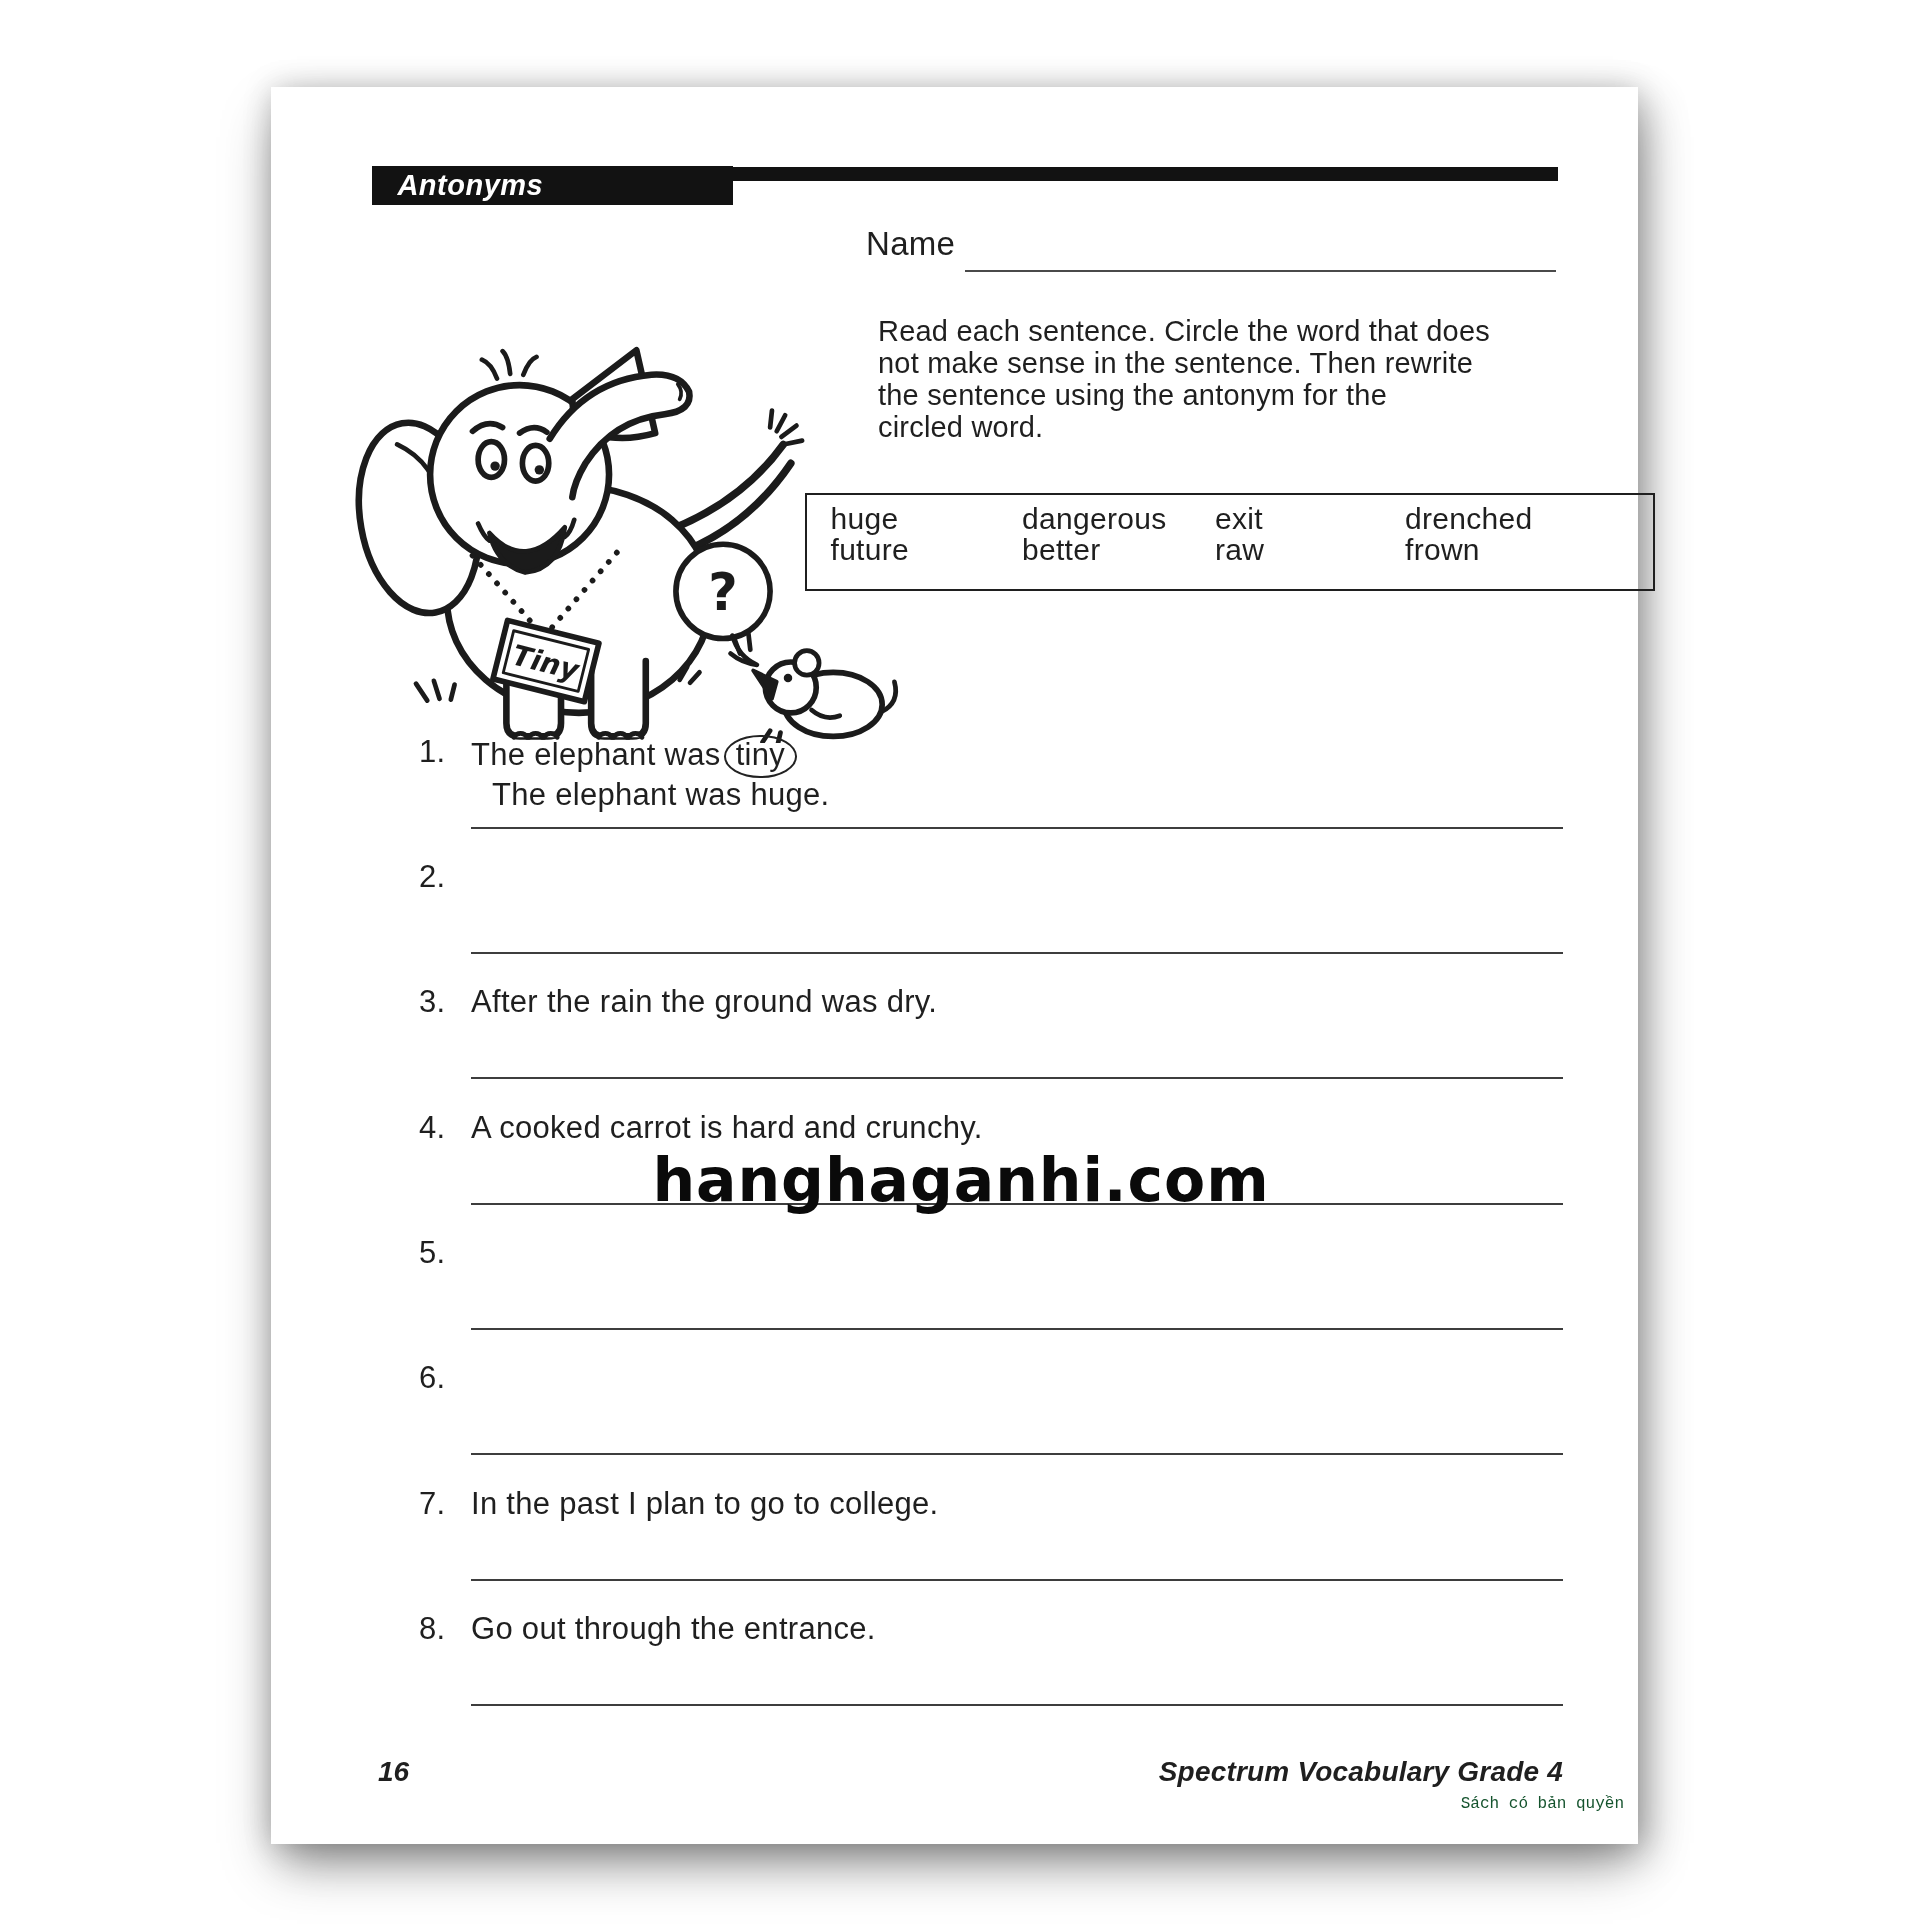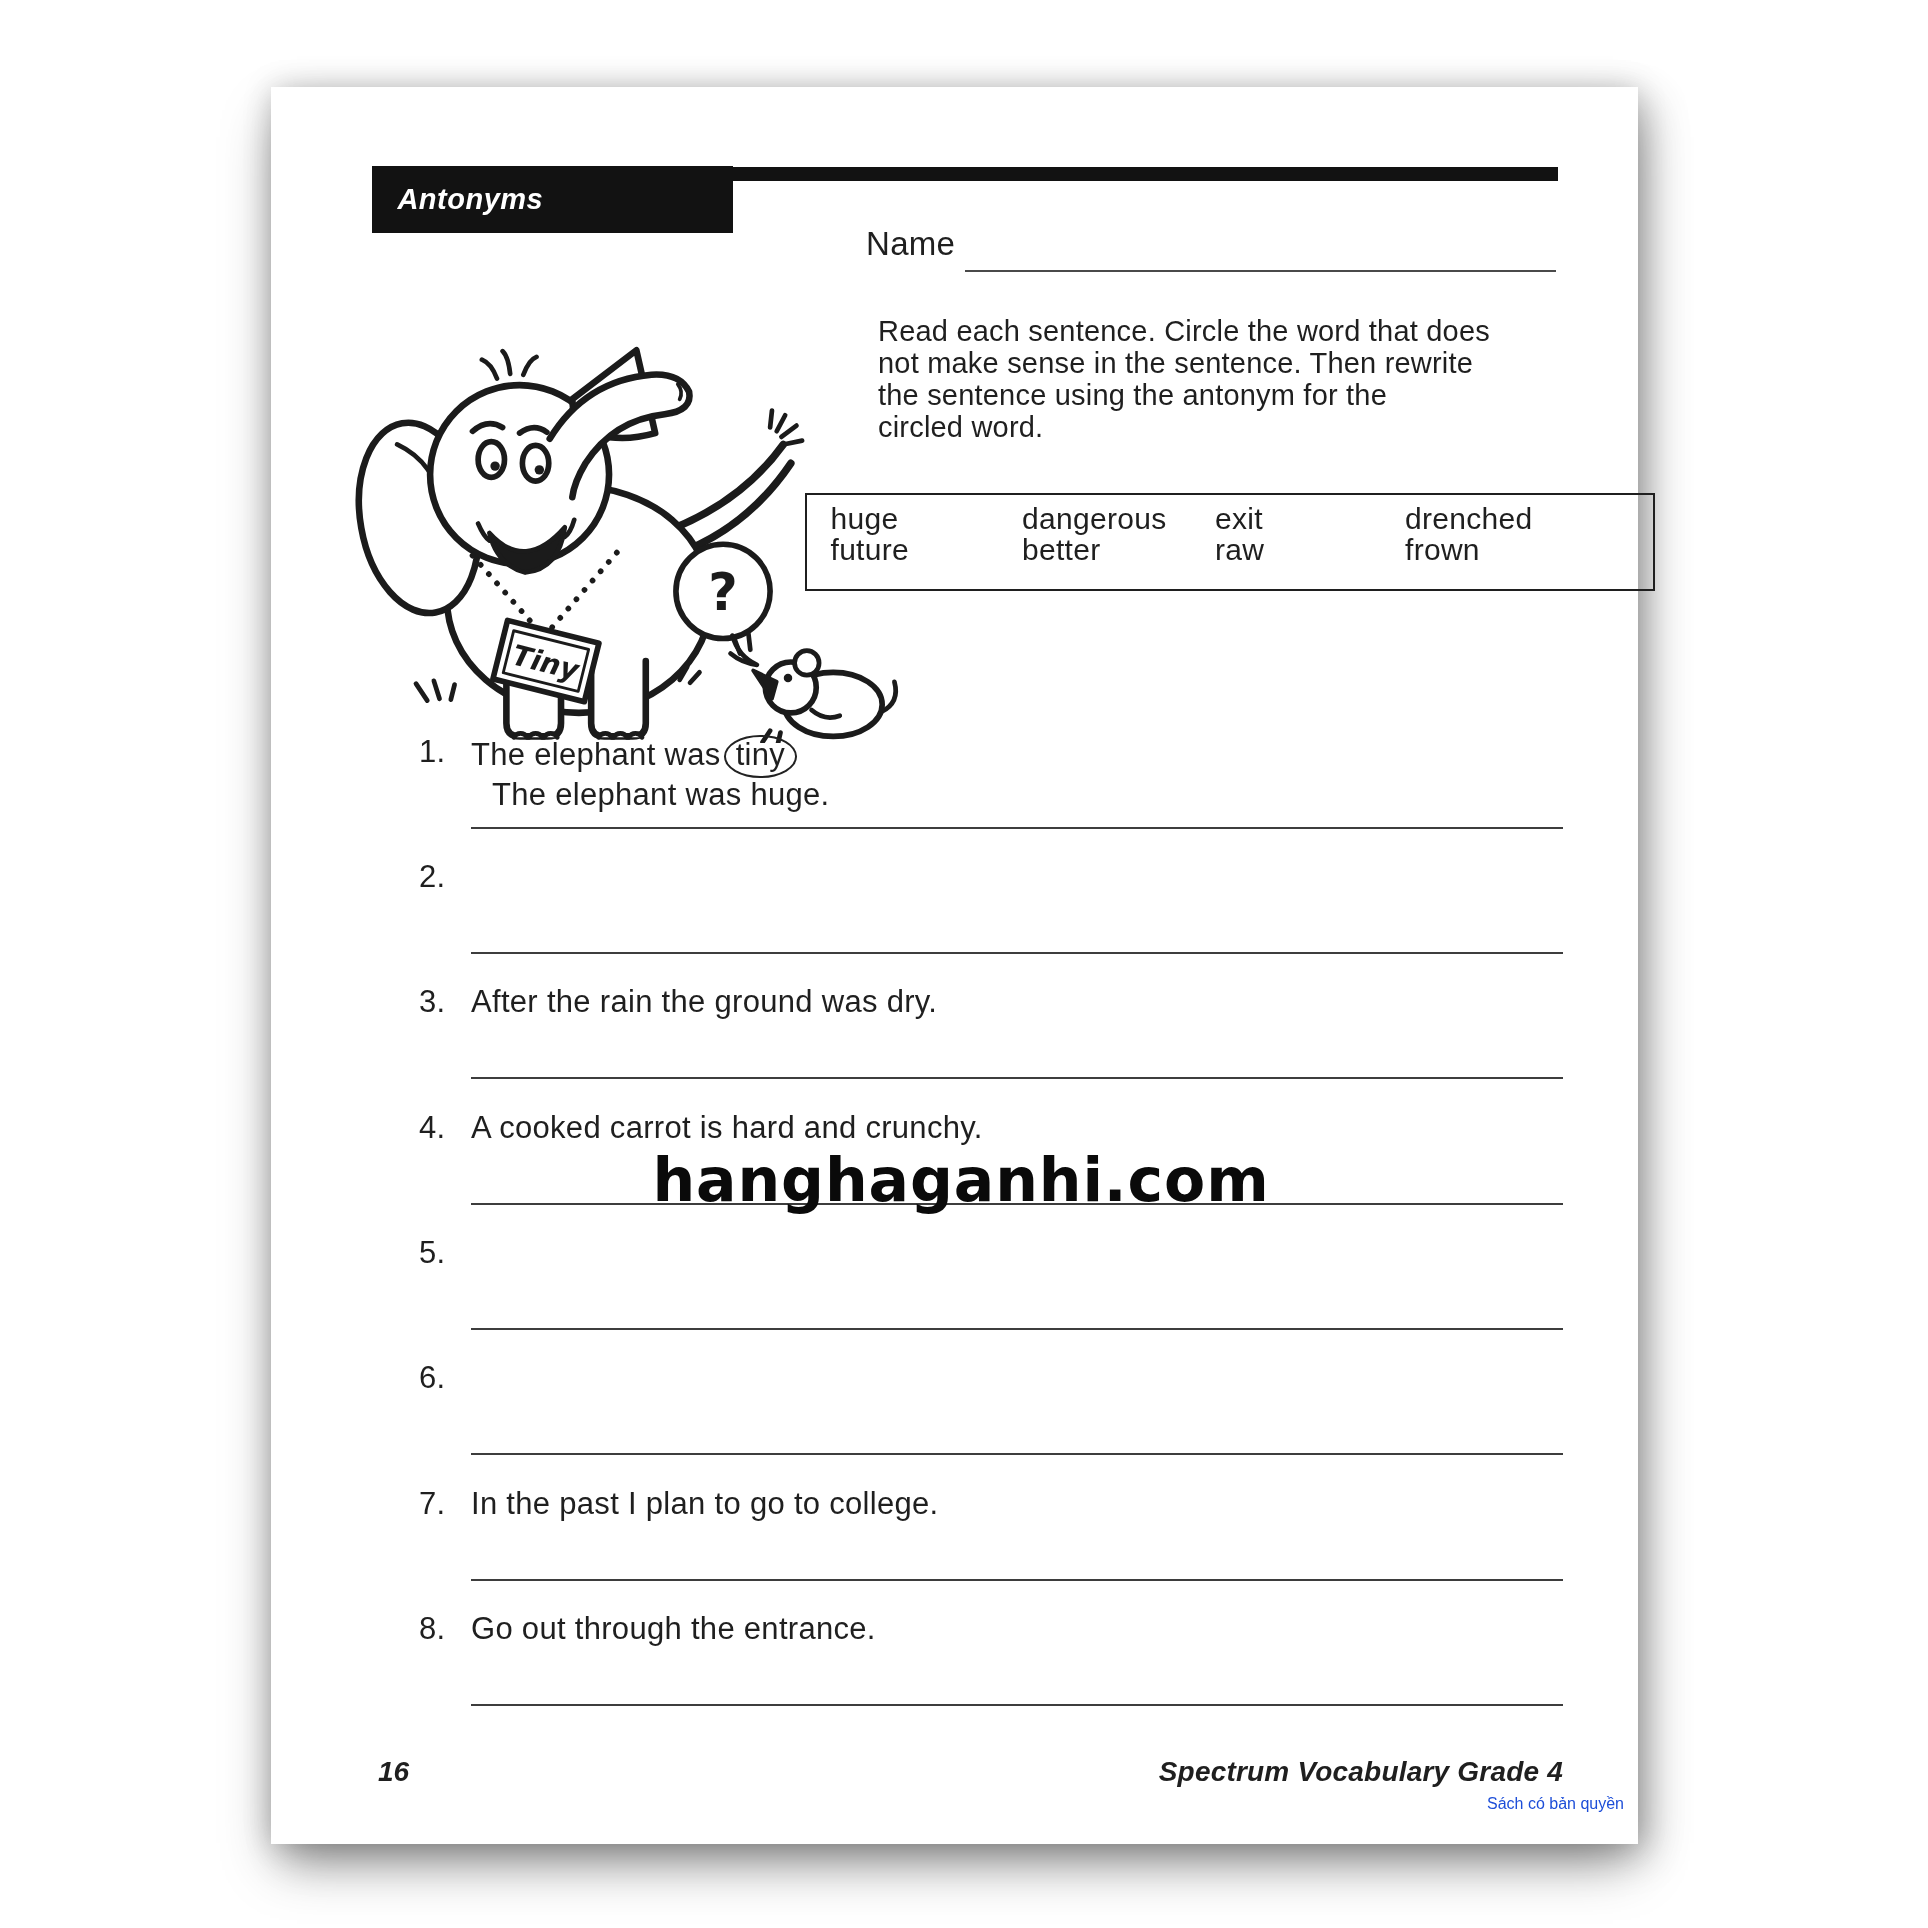--- a/index.html
+++ b/index.html
@@ -1,21 +1,21 @@
 <!DOCTYPE html>
 <html style="font-size:15px"><head>
 <meta charset="utf-8">
 <style>
   html,body{margin:0;padding:0;background:#ffffff;}
   .canvas{position:relative;width:1928px;height:1928px;background:#ffffff;overflow:hidden;
           font-family:"Liberation Sans","DejaVu Sans",sans-serif;color:#1f1f1f;}
   .page{position:absolute;left:271px;top:87px;width:1367px;height:1757px;background:#ffffff;
         box-shadow:0 24.5px 52px -7.5px rgba(0,0,0,.38), 0 0 28px rgba(0,0,0,.16), 13px 13px 38px rgba(0,0,0,.18);}
   
-  .tab{position:absolute;left:101px;top:79px;width:361px;height:67px;background:#121212;
+  .tab{position:absolute;left:101px;top:79px;width:361px;height:39px;background:#121212;
        display:flex;align-items:center;box-sizing:border-box;padding-left:25.4px;}
   .tab span{color:#ffffff;font-size:29px;font-weight:bold;font-style:italic;letter-spacing:0.5px;}
   .tab-bar{position:absolute;left:460px;top:80px;width:827px;height:14px;background:#121212;}
   
   .name-label{position:absolute;left:595px;top:138px;font-size:33px;letter-spacing:0.3px;}
   .name-line{position:absolute;left:694px;top:183px;width:591px;border-bottom:2.8px solid #4a4a4a;}
   
   .instructions{position:absolute;left:607px;top:228px;font-size:29px;line-height:32px;letter-spacing:0.2px;}
   
   .word-bank{position:absolute;left:534px;top:406px;width:850px;height:98px;border:2.8px solid #1f1f1f;box-sizing:border-box;}
@@ -37,21 +37,21 @@
   .item .rule{position:absolute;left:52px;right:0;top:92px;border-top:2.8px solid #3d3d3d;}
   
   .watermark{position:absolute;left:690px;top:1058px;transform:translateX(-50%);
              font-family:"DejaVu Sans","Liberation Sans",sans-serif;font-weight:bold;
              font-size:60px;color:#0a0a0a;letter-spacing:0.9px;white-space:nowrap;z-index:5;}
   
   .footer-left{position:absolute;left:107px;top:1669px;font-size:28px;font-weight:bold;font-style:italic;}
   .footer-right{position:absolute;left:716px;top:1669px;width:576px;text-align:right;
                 font-size:28px;font-weight:bold;font-style:italic;letter-spacing:0.2px;}
   .copyright{position:absolute;left:1073px;top:1708px;width:280px;text-align:right;
-             font-family:Liberation Sans, sans-serif;font-size:16px;color:#1d4ed8;}
+             font-family:Liberation Mono, monospace;font-size:16px;color:#14532d;}
 </style>
 </head>
 <body>
 
 <div class="canvas">
   <div class="page">
 
     <div class="tab">
       <span>Antonyms</span>
     </div>

